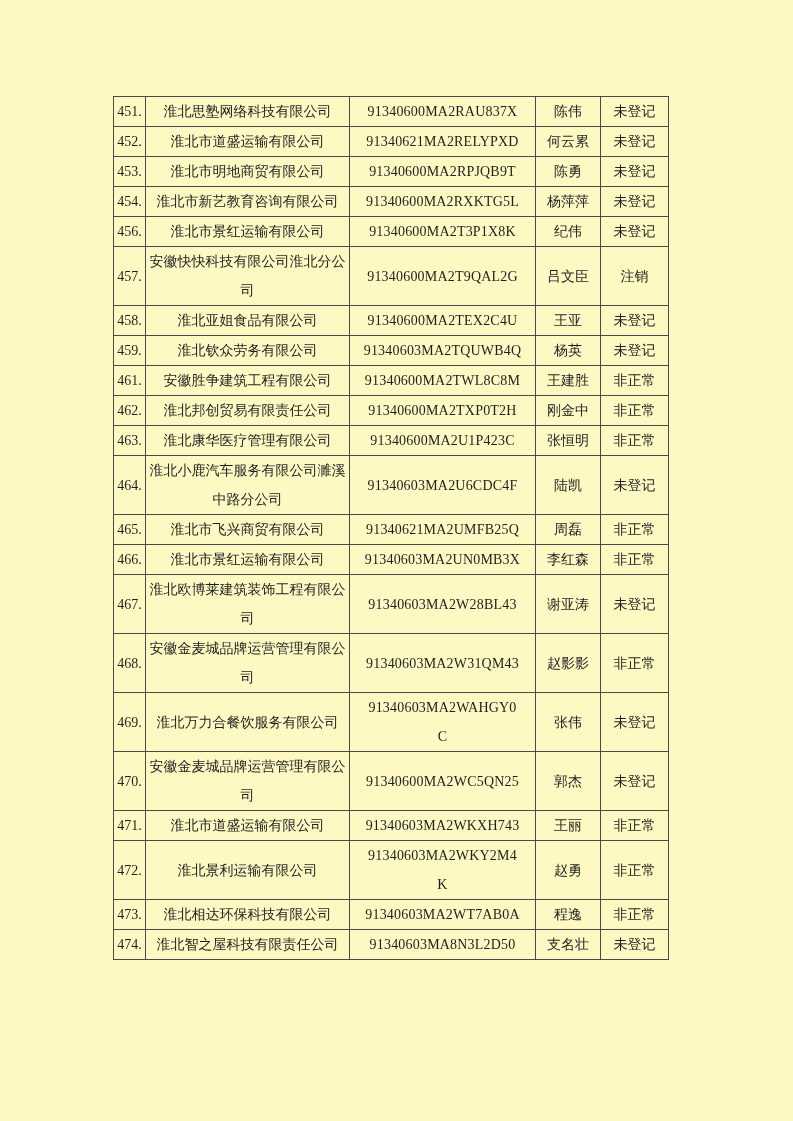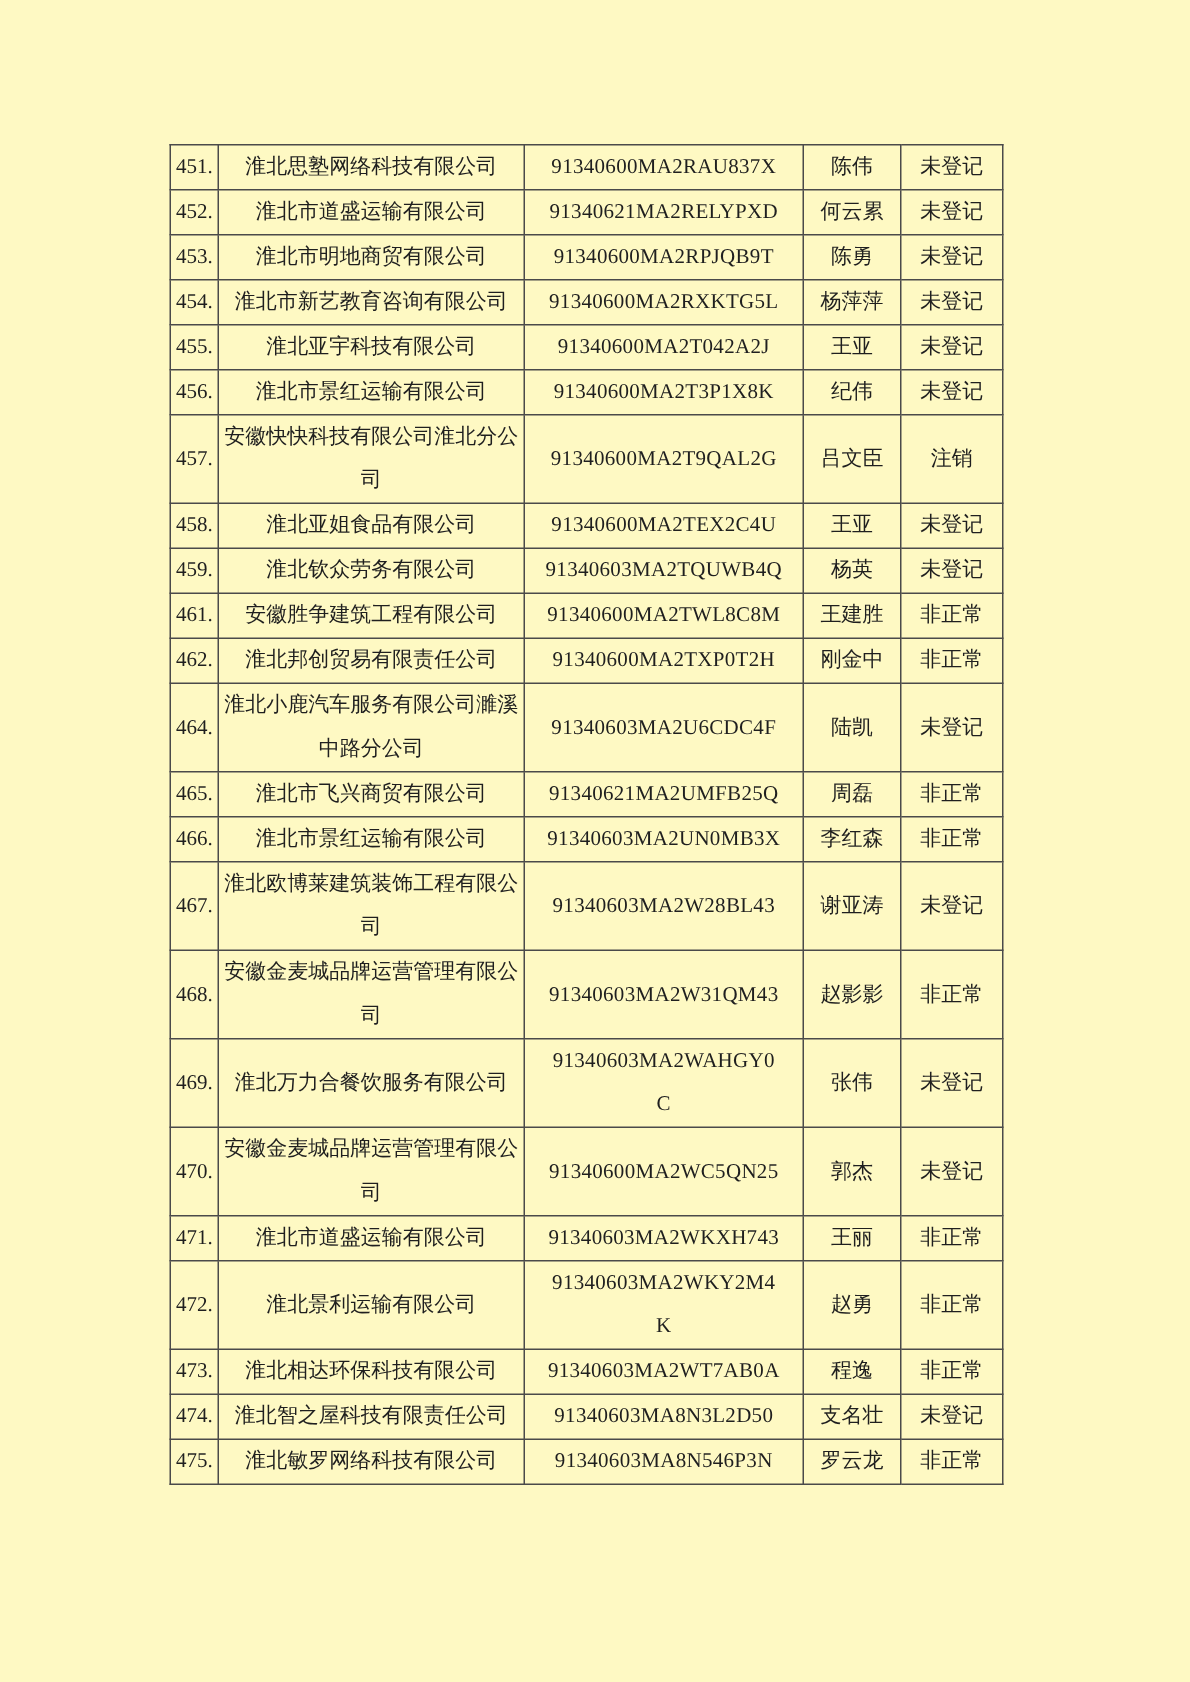--- a/index.html
+++ b/index.html
@@ -85,27 +85,20 @@
       <td class="cell-status">未登记</td>
     </tr>
         <tr>
       <td class="cell-no">454.</td>
       <td class="cell-company">淮北市新艺教育咨询有限公司</td>
       <td class="cell-code">91340600MA2RXKTG5L</td>
       <td class="cell-person">杨萍萍</td>
       <td class="cell-status">未登记</td>
     </tr>
         <tr>
-      <td class="cell-no">455.</td>
-      <td class="cell-company">淮北亚宇科技有限公司</td>
-      <td class="cell-code">91340600MA2T042A2J</td>
-      <td class="cell-person">王亚</td>
-      <td class="cell-status">未登记</td>
-    </tr>
-        <tr>
       <td class="cell-no">456.</td>
       <td class="cell-company">淮北市景红运输有限公司</td>
       <td class="cell-code">91340600MA2T3P1X8K</td>
       <td class="cell-person">纪伟</td>
       <td class="cell-status">未登记</td>
     </tr>
         <tr>
       <td class="cell-no">457.</td>
       <td class="cell-company">安徽快快科技有限公司淮北分公司</td>
       <td class="cell-code">91340600MA2T9QAL2G</td>
@@ -134,20 +127,27 @@
       <td class="cell-status">非正常</td>
     </tr>
         <tr>
       <td class="cell-no">462.</td>
       <td class="cell-company">淮北邦创贸易有限责任公司</td>
       <td class="cell-code">91340600MA2TXP0T2H</td>
       <td class="cell-person">刚金中</td>
       <td class="cell-status">非正常</td>
     </tr>
         <tr>
+      <td class="cell-no">463.</td>
+      <td class="cell-company">淮北康华医疗管理有限公司</td>
+      <td class="cell-code">91340600MA2U1P423C</td>
+      <td class="cell-person">张恒明</td>
+      <td class="cell-status">非正常</td>
+    </tr>
+        <tr>
       <td class="cell-no">464.</td>
       <td class="cell-company">淮北小鹿汽车服务有限公司濉溪中路分公司</td>
       <td class="cell-code">91340603MA2U6CDC4F</td>
       <td class="cell-person">陆凯</td>
       <td class="cell-status">未登记</td>
     </tr>
         <tr>
       <td class="cell-no">465.</td>
       <td class="cell-company">淮北市飞兴商贸有限公司</td>
       <td class="cell-code">91340621MA2UMFB25Q</td>
@@ -211,24 +211,17 @@
       <td class="cell-code">91340603MA2WT7AB0A</td>
       <td class="cell-person">程逸</td>
       <td class="cell-status">非正常</td>
     </tr>
         <tr>
       <td class="cell-no">474.</td>
       <td class="cell-company">淮北智之屋科技有限责任公司</td>
       <td class="cell-code">91340603MA8N3L2D50</td>
       <td class="cell-person">支名壮</td>
       <td class="cell-status">未登记</td>
-    </tr>
-        <tr>
-      <td class="cell-no">475.</td>
-      <td class="cell-company">淮北敏罗网络科技有限公司</td>
-      <td class="cell-code">91340603MA8N546P3N</td>
-      <td class="cell-person">罗云龙</td>
-      <td class="cell-status">非正常</td>
     </tr>
       </tbody>
   </table>
 
 </div>
 
 </body></html>

